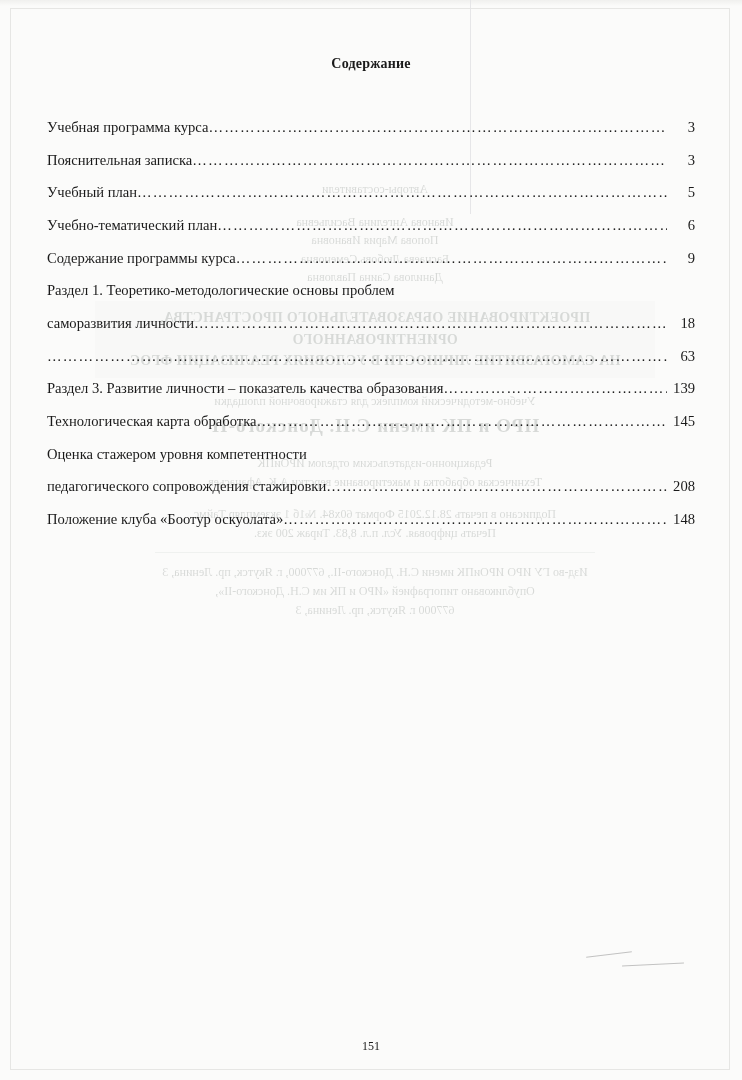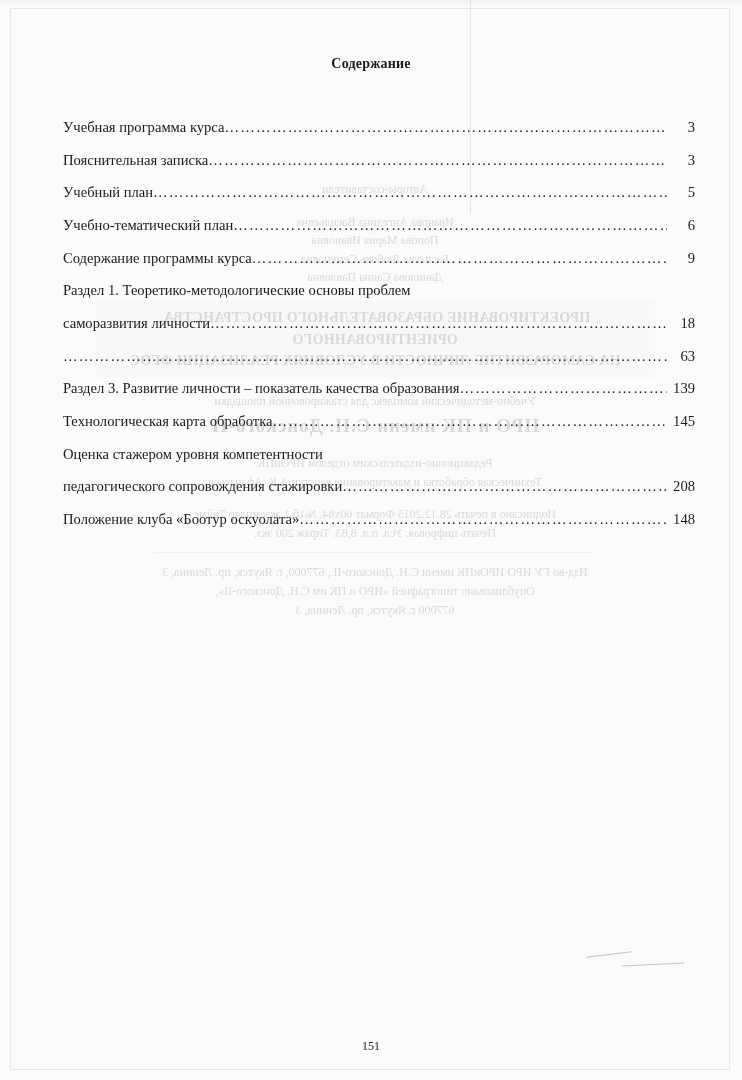--- a/index.html
+++ b/index.html
@@ -86,21 +86,20 @@
     top: 118px;
   }
 
   .toc-row {
     display: flex;
     align-items: flex-start;
     font-size: 14.6px;
     line-height: 1.28;
     margin-bottom: 14px;
     white-space: nowrap;
-    margin-left: 16px;
   }
   .toc-row .label {
     flex: 0 0 auto;
   }
   .toc-row .dots {
     flex: 1 1 auto;
     overflow: hidden;
     white-space: nowrap;
     margin: 0 2px 0 0;
     letter-spacing: 1.2px;

